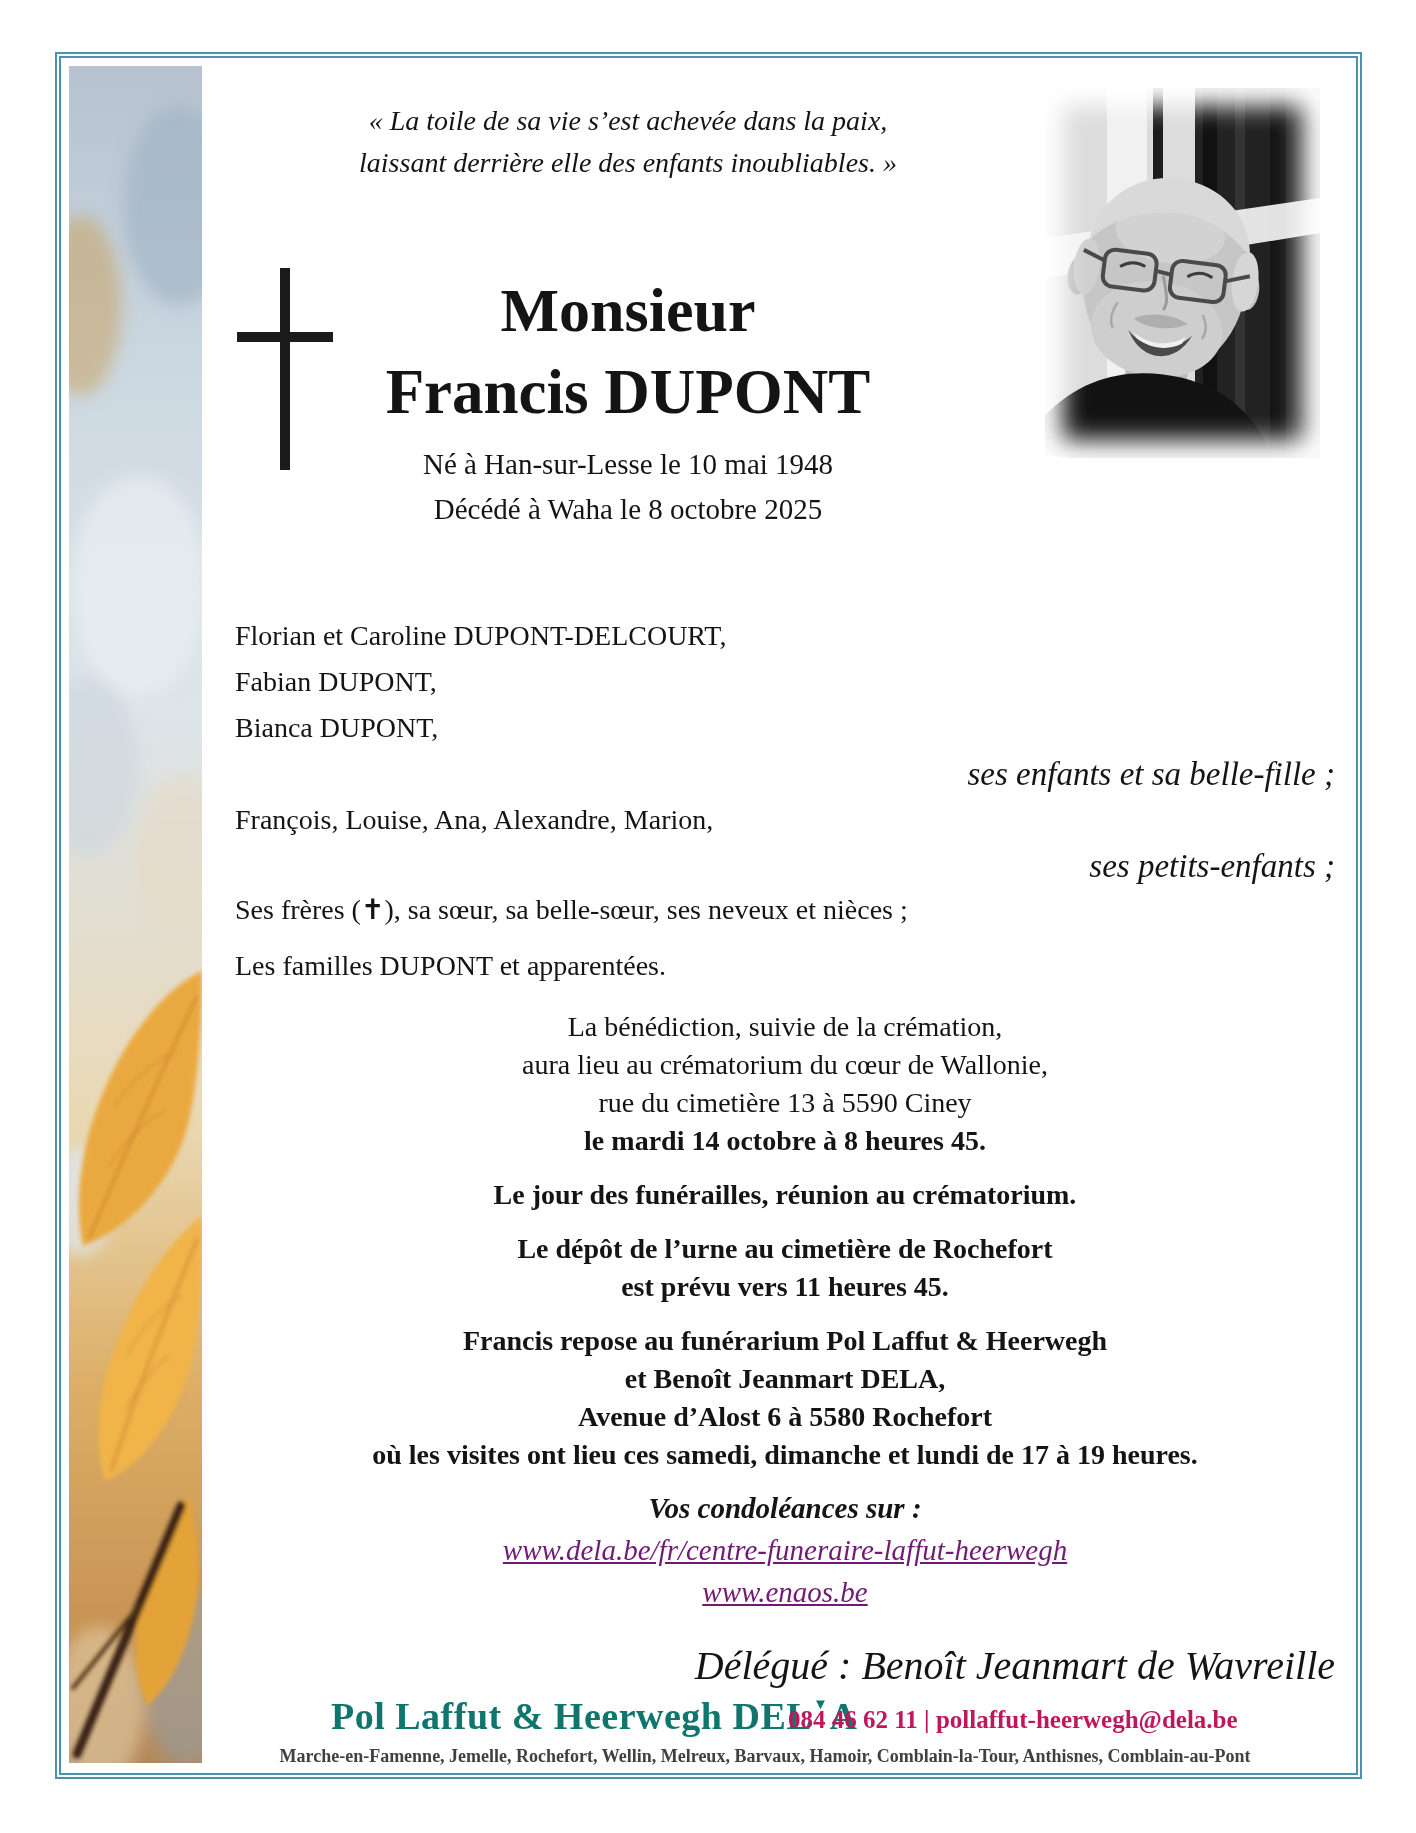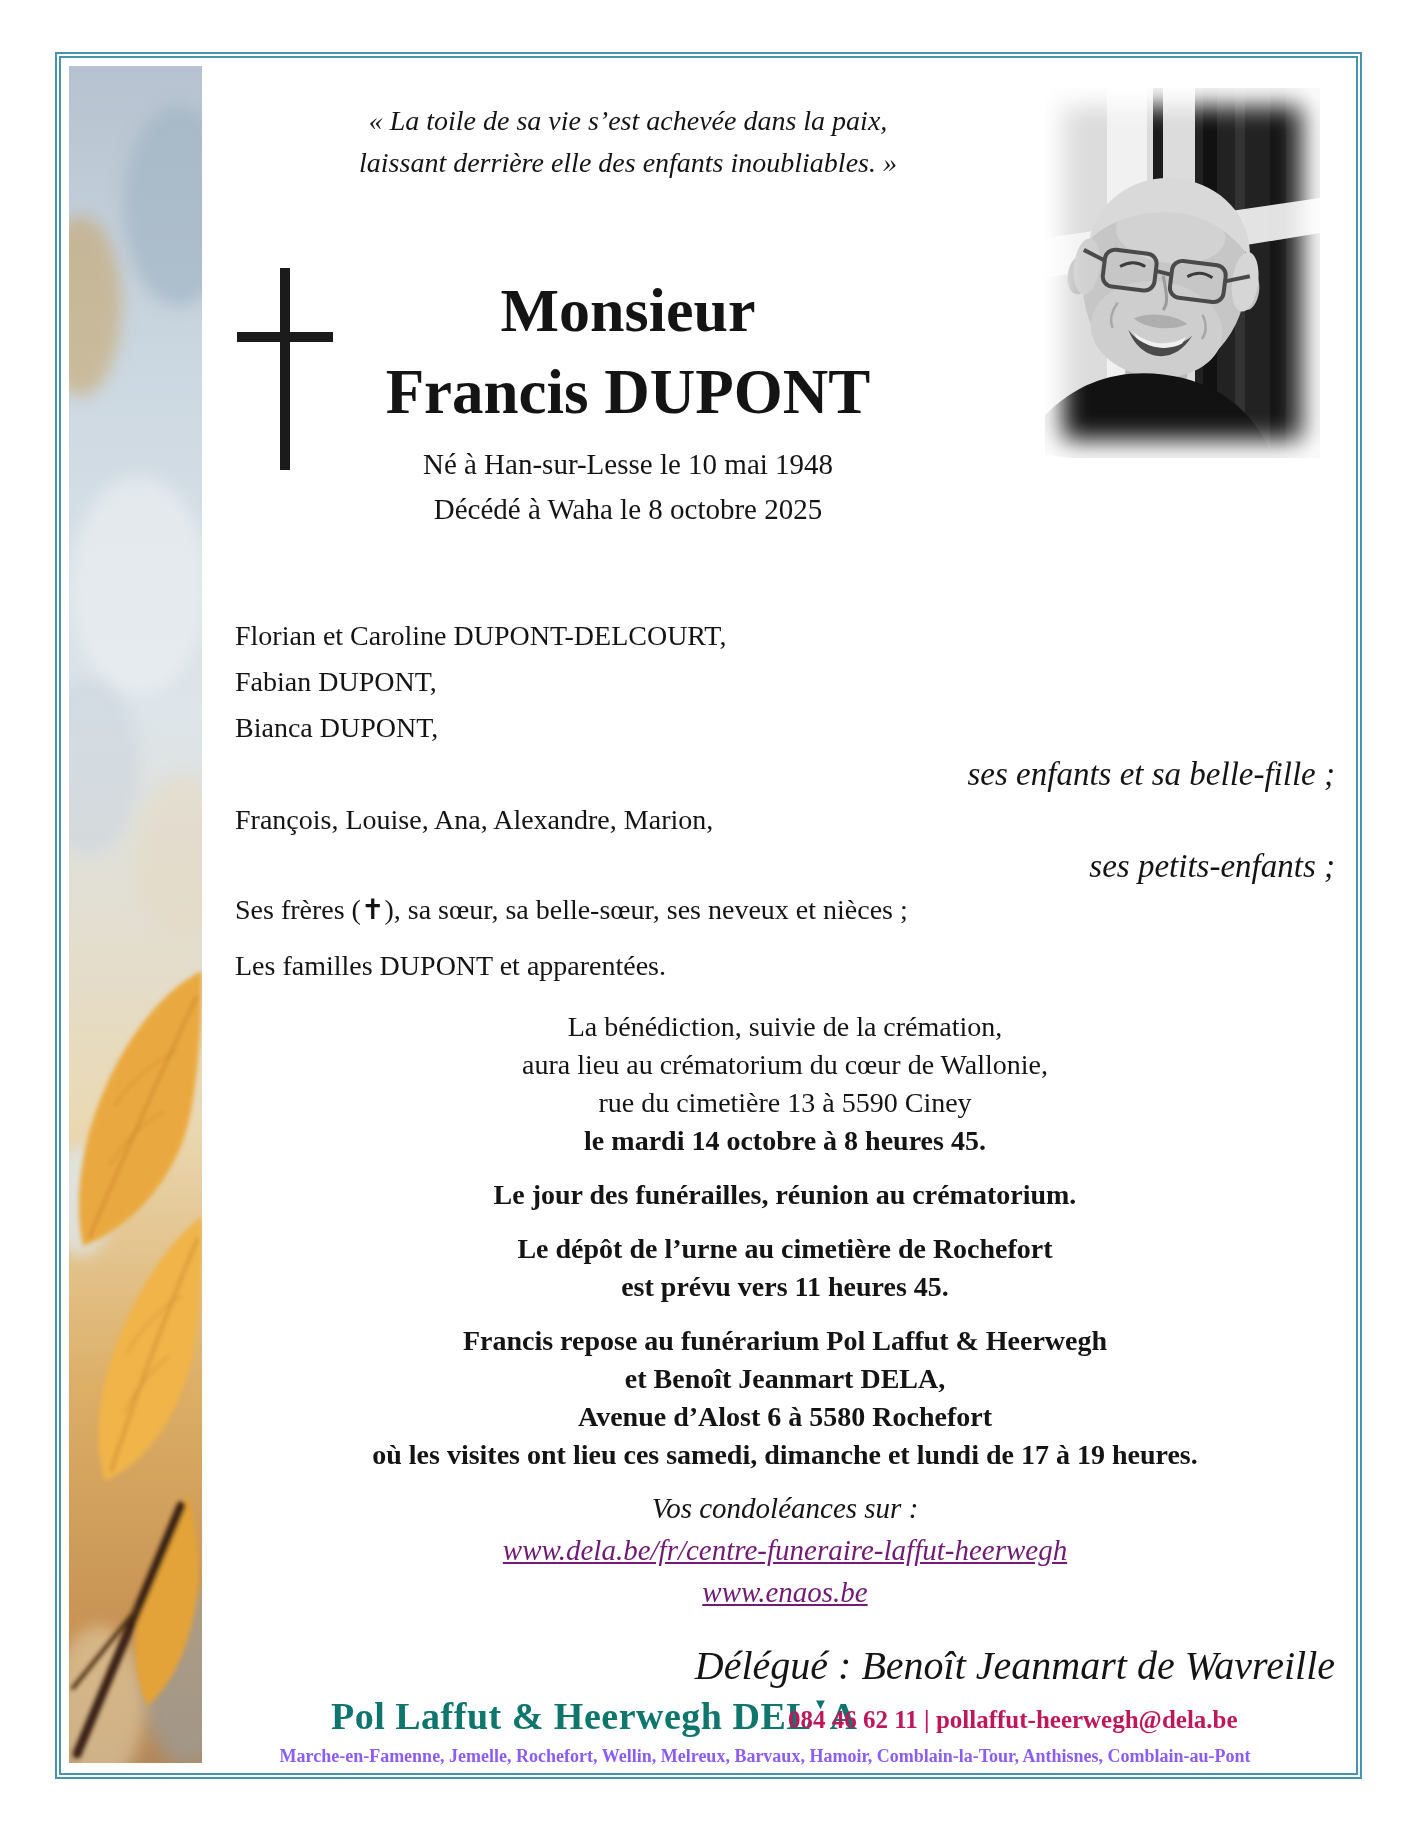--- a/index.html
+++ b/index.html
@@ -20,28 +20,28 @@
   .cross .v{position:absolute;left:43px;top:0;width:10px;height:202px;background:#1b1b1b;}
   .cross .h{position:absolute;left:0;top:64px;width:96px;height:10px;background:#1b1b1b;}
   .title1{left:235px;top:276px;width:786px;text-align:center;font-size:62px;font-weight:bold;line-height:1.1;}
   .title2{left:235px;top:358px;width:786px;text-align:center;font-size:63px;font-weight:bold;line-height:1.1;}
   .dates{left:235px;top:442px;width:786px;text-align:center;font-size:29px;line-height:45px;}
   .bodyline{left:235px;font-size:28px;line-height:36px;}
   .rightline{left:235px;width:1100px;text-align:right;font-style:italic;font-size:33px;line-height:36px;}
   .ceremony{left:235px;top:1008px;width:1100px;text-align:center;font-size:28px;line-height:38px;}
   .ceremony .b{font-weight:bold;}
   .ceremony .gap{margin-top:16px;}
-  .cond-label{left:235px;top:1492px;width:1100px;text-align:center;font-style:italic;font-size:29px;}
+  .cond-label{left:235px;top:1492px;width:1100px;text-align:center;font-style:italic;font-size:29px;font-weight:bold;}
   .linkrow{left:235px;width:1100px;text-align:center;font-style:italic;font-size:29px;}
   .linkrow a{color:#701a75;text-decoration:underline;cursor:pointer;}
   .delegate{left:235px;top:1642px;width:1100px;text-align:right;font-style:italic;font-size:40px;}
   .brand{left:331px;top:1694px;font-size:38px;font-weight:bold;color:#0f766e;letter-spacing:.5px;}
   .brand .tri{display:inline-block;font-size:15px;vertical-align:top;line-height:20px;margin:0 1px;}
   .contact{left:788px;top:1706px;font-size:25px;font-weight:bold;color:#be185d;}
-  .towns{left:235px;top:1746px;width:1060px;text-align:center;font-size:18px;font-weight:600;color:#8b5cf6;}
+  .towns{left:235px;top:1746px;width:1060px;text-align:center;font-size:18px;font-weight:600;color:#404040;}
 </style>
 </head>
 <body>
 
 <div class="page">
 
   <div class="abs frame"></div>
 
   <div class="abs leafstrip">
     <svg width="133" height="1697" viewBox="0 0 133 1697">

